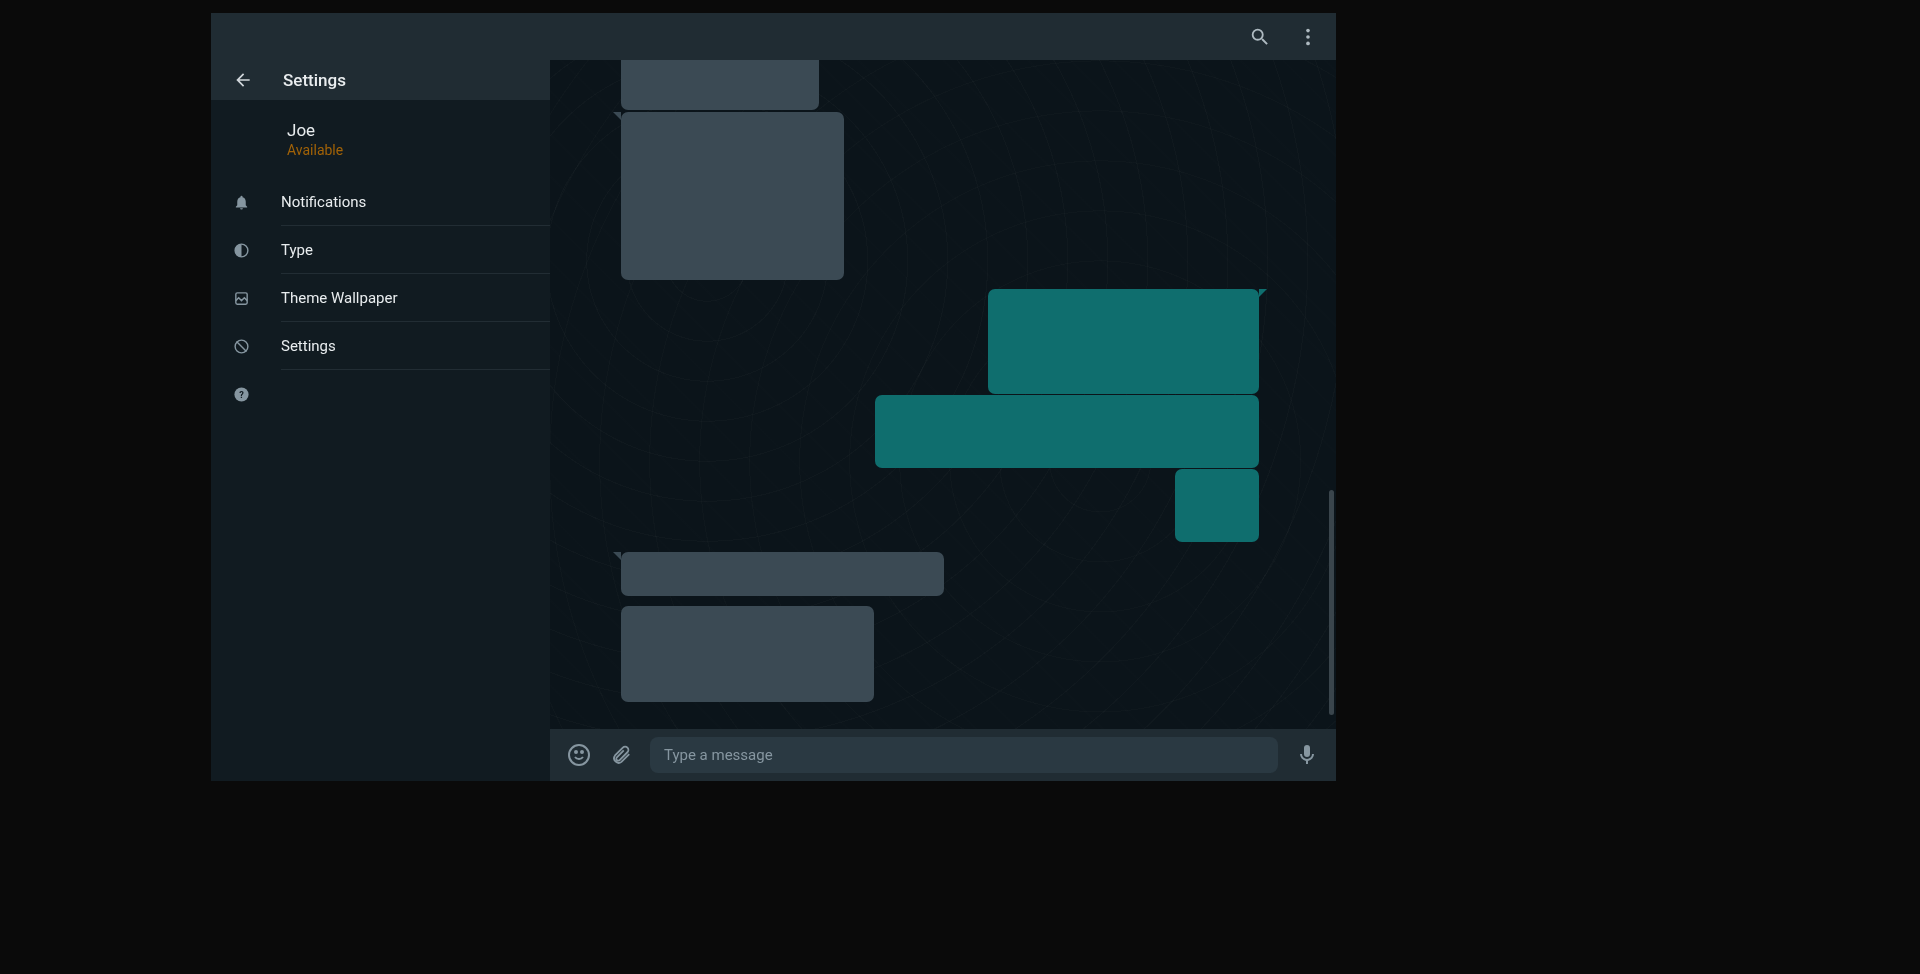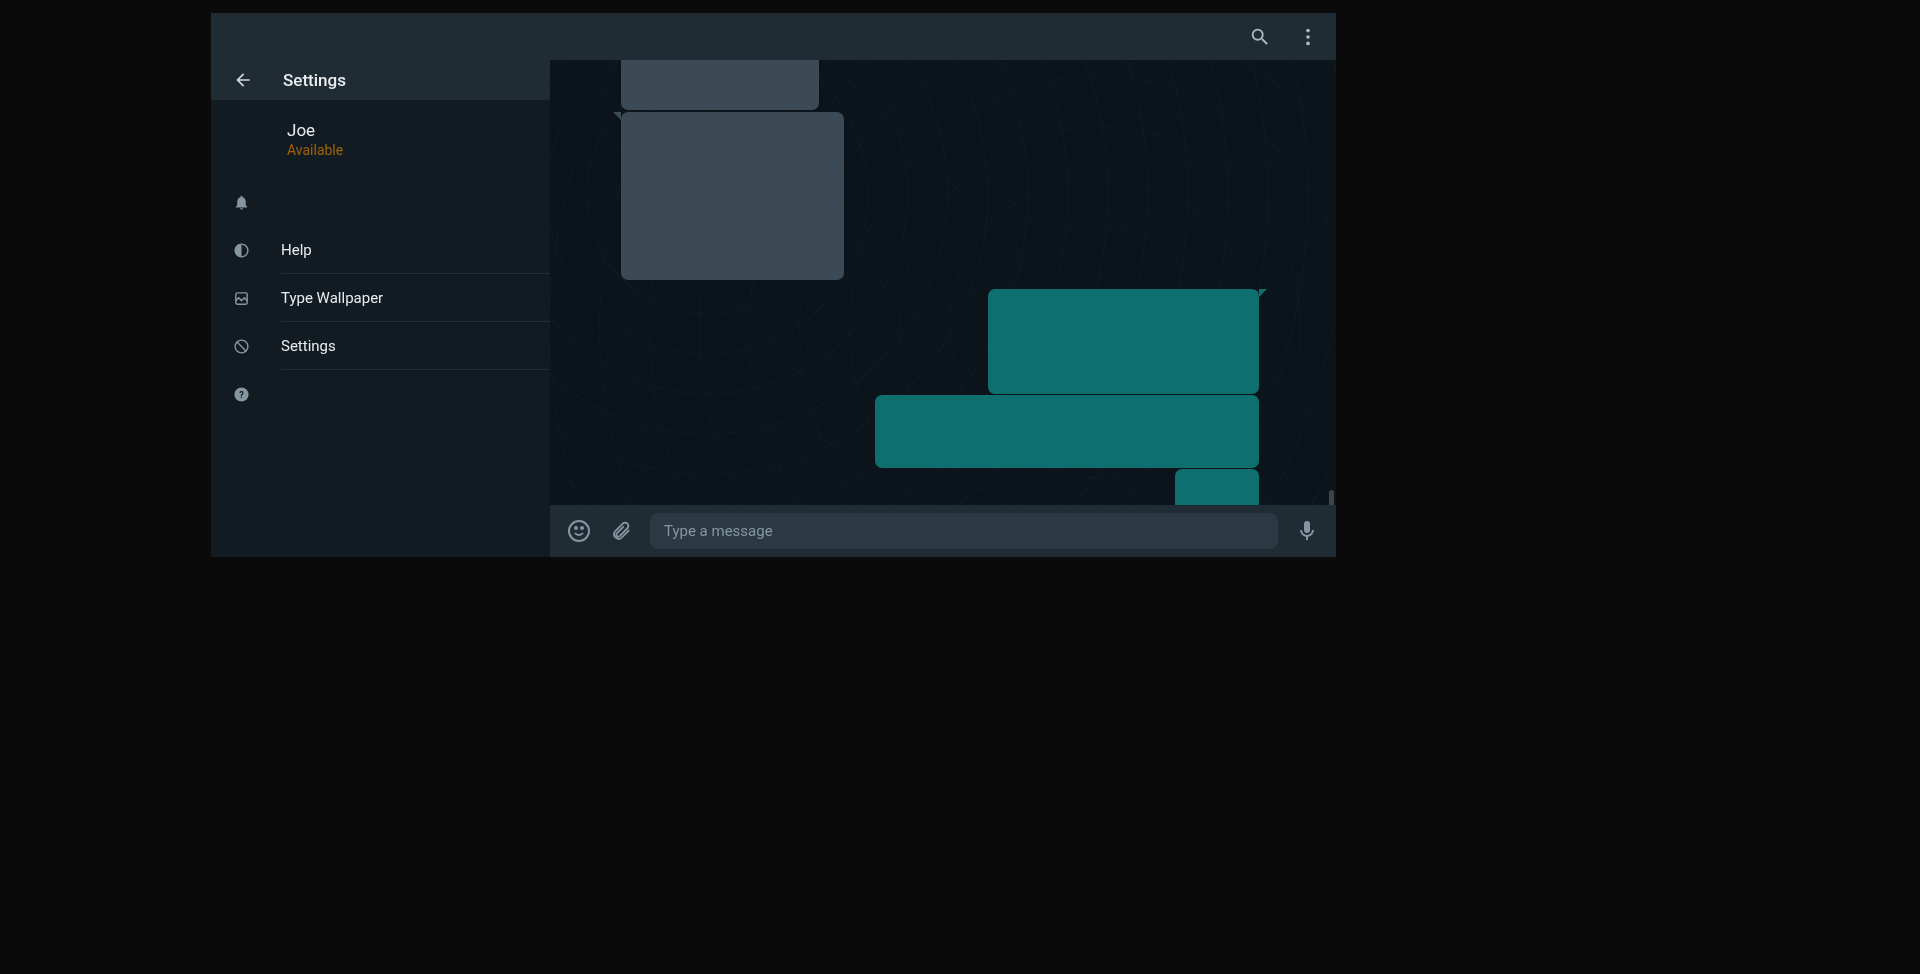--- a/index.html
+++ b/index.html
@@ -1,17 +1,17 @@
 <!DOCTYPE html>
 <html><head>
 <meta charset="utf-8">
 <style>
   * { margin:0; padding:0; box-sizing:border-box; font-family:-apple-system,BlinkMacSystemFont,"Segoe UI",Roboto,Helvetica,Arial,sans-serif; }
   html,body { width:100%; height:100%; background:#0a0a0a; overflow:hidden; }
-  .stage { position:absolute; left:211px; top:13px; width:1125px; height:544px; background:#111b21; display:flex;border-radius:20px; }
+  .stage { position:absolute; left:211px; top:13px; width:1125px; height:768px; background:#111b21; display:flex;border-radius:20px; }
   
   .sidebar { width:339px; height:100%; background:#111b21; display:flex; flex-direction:column; }
   .side-top-strip { height:47px; background:#202c33; }
   .settings-header { height:40px; background:#202c33; display:flex; align-items:center; padding-left:20px; gap:28px; }
   .back-arrow { width:24px; height:24px; color:#d1d7db; display:flex; align-items:center; justify-content:center; cursor:pointer; }
   .settings-title { color:#e9edef; font-size:17px; font-weight:500; }
   .profile-block { padding:20px 0 20px 76px; cursor:pointer; }
   .profile-name { color:#e9edef; font-size:17px; }
   .profile-status { color:#a16207; font-size:14px; margin-top:2px; }
   .settings-list { display:flex; flex-direction:column; }
@@ -64,41 +64,44 @@
       <div class="profile-status">Available</div>
     </div>
 
     <div class="settings-list">
       <div class="settings-item">
         <div class="s-icon">
           <svg viewBox="0 0 24 24" width="17" height="17" fill="currentColor">
               <path d="M12 22a2 2 0 0 0 2-2h-4a2 2 0 0 0 2 2zm6-6V11c0-3.07-1.63-5.64-4.5-6.32V4a1.5 1.5 0 1 0-3 0v.68C7.64 5.36 6 7.92 6 11v5l-2 2v1h16v-1l-2-2z"></path>
             </svg>
         </div>
+        <div class="s-label-wrap">
+            <span class="s-label">Notifications</span>
+          </div>
       </div>
       <div class="settings-item">
         <div class="s-icon">
           <svg viewBox="0 0 24 24" width="17" height="17" fill="currentColor">
               <path d="M12 3a9 9 0 1 0 0 18V3z"></path>
               <circle cx="12" cy="12" r="9" fill="none" stroke="currentColor" stroke-width="2"></circle>
             </svg>
         </div>
         <div class="s-label-wrap">
-            <span class="s-label">Help</span>
+            <span class="s-label">Type</span>
           </div>
       </div>
       <div class="settings-item">
         <div class="s-icon">
           <svg viewBox="0 0 24 24" width="17" height="17" fill="none" stroke="currentColor" stroke-width="2">
               <rect x="4" y="4" width="16" height="16" rx="2"></rect>
               <path d="M4 15l4-4 4 4 4-4 4 4"></path>
             </svg>
         </div>
         <div class="s-label-wrap">
-            <span class="s-label">Type Wallpaper</span>
+            <span class="s-label">Theme Wallpaper</span>
           </div>
       </div>
       <div class="settings-item">
         <div class="s-icon">
           <svg viewBox="0 0 24 24" width="17" height="17" fill="none" stroke="currentColor" stroke-width="2">
               <circle cx="12" cy="12" r="9"></circle>
               <line x1="5" y1="5" x2="19" y2="19"></line>
             </svg>
         </div>
         <div class="s-label-wrap">

